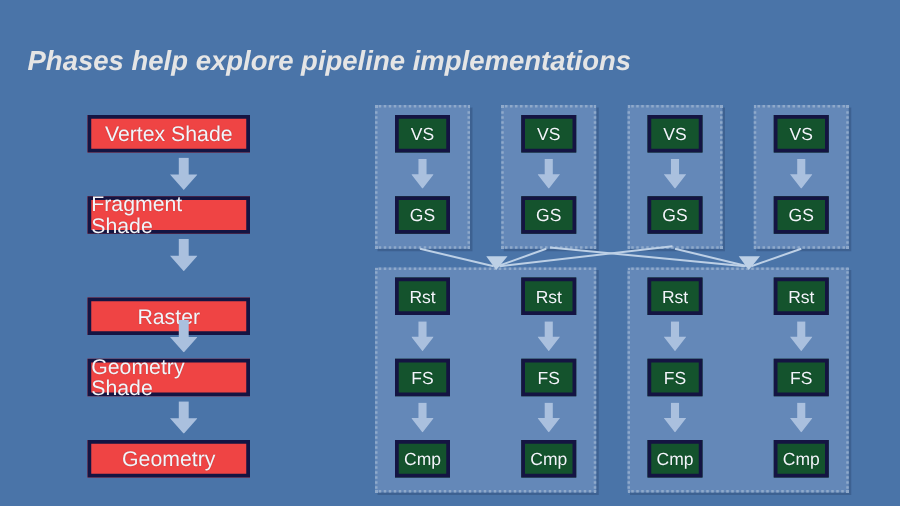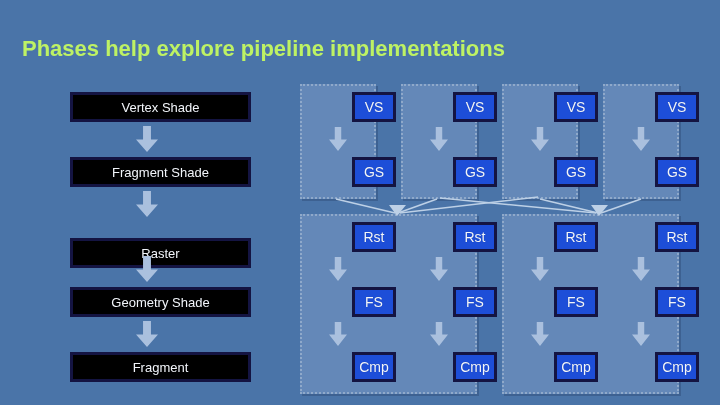--- a/index.html
+++ b/index.html
@@ -8,51 +8,51 @@
     background:#4a74a8;
     font-family:"Liberation Sans", sans-serif;
     position:relative;
   }
   #slide{position:absolute;left:0;top:0;width:720px;height:405px;}
 
   
   .title{
     position:absolute;left:22px;top:36px;
     width:680px;
-    color:#bef264;
+    color:#e5e5e5;
     font-size:22px;
     font-weight:bold;
     letter-spacing:0px;
     white-space:nowrap;
+    font-style:italic;
   }
 
   
   .box{
     position:absolute;
     border:3px solid #141442;
     box-sizing:border-box;
     color:#f2f5fa;
     display:flex;align-items:center;justify-content:center;
     font-size:13px;
     line-height:1;
     text-shadow:0 0 1px rgba(0,0,0,.25);
   }
   
   .box.left{
-    left:70px;width:181px;height:30px;
-    background:#000000;
-    font-size:13px;
+    left:70px;width:130px;height:30px;
+    background:#ef4444;
+    font-size:17px;
   }
   
   .box.small{
     width:44px;height:30px;
-    background:#1d4ed8;
+    background:#14532d;
     font-size:14px;
     font-weight:normal;
-    margin-left:36px;
   }
 
   
   .arrow{
     position:absolute;
     width:22px;height:26px;
     background:#aac0de;
     clip-path:polygon(32% 0%, 68% 0%, 68% 52%, 100% 52%, 50% 100%, 0% 52%, 32% 52%);
   }
   .arrow.small{width:18px;height:24px;}
@@ -82,21 +82,21 @@
 
     <div class="box left" style="top:157px">Fragment Shade</div>
     <div class="arrow" style="left:136px;top:191px"></div>
 
     <div class="box left" style="top:238px">Raster</div>
     <div class="arrow" style="left:136px;top:256px"></div>
 
     <div class="box left" style="top:287px">Geometry Shade</div>
     <div class="arrow" style="left:136px;top:321px"></div>
 
-    <div class="box left" style="top:352px">Fragment</div>
+    <div class="box left" style="top:352px">Geometry</div>
   </div>
 
   <div>
 
     <div class="group" style="left:300px;top:84px;width:76px;height:115px"></div>
     <div class="group" style="left:401px;top:84px;width:76px;height:115px"></div>
     <div class="group" style="left:502px;top:84px;width:76px;height:115px"></div>
     <div class="group" style="left:603px;top:84px;width:76px;height:115px"></div>
 
     <div class="group" style="left:300px;top:214px;width:177px;height:180px"></div>

